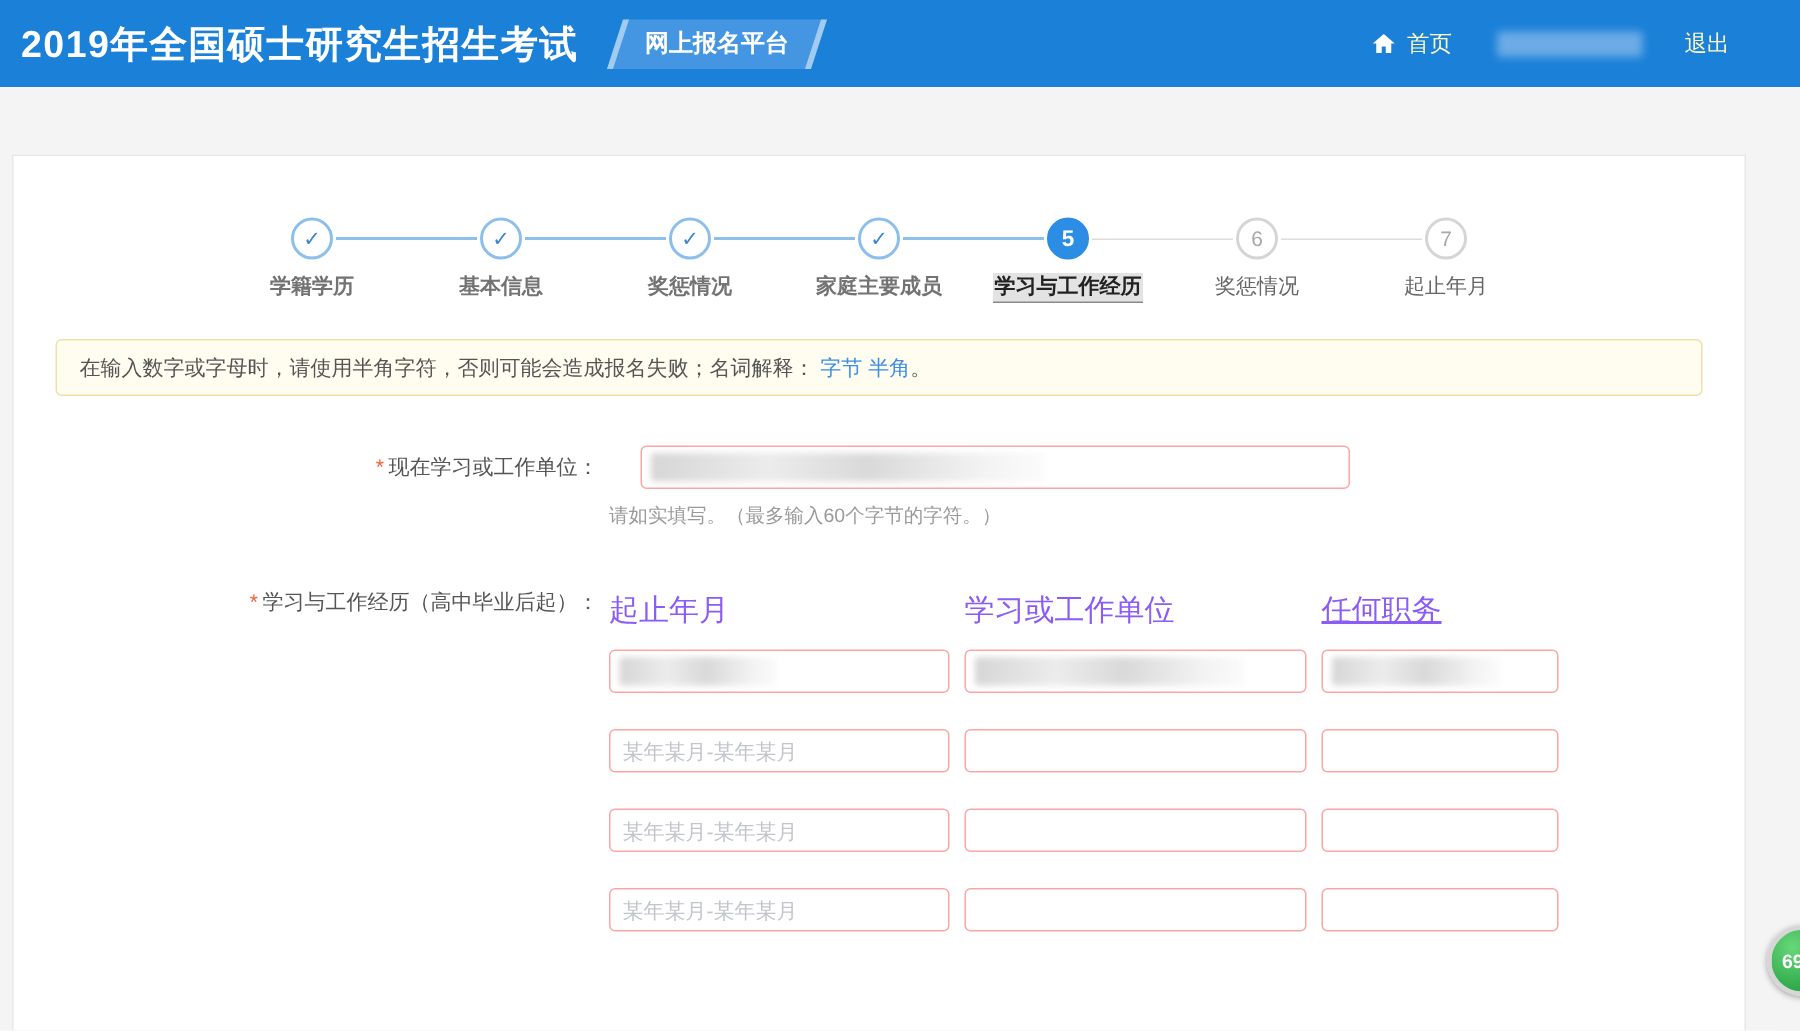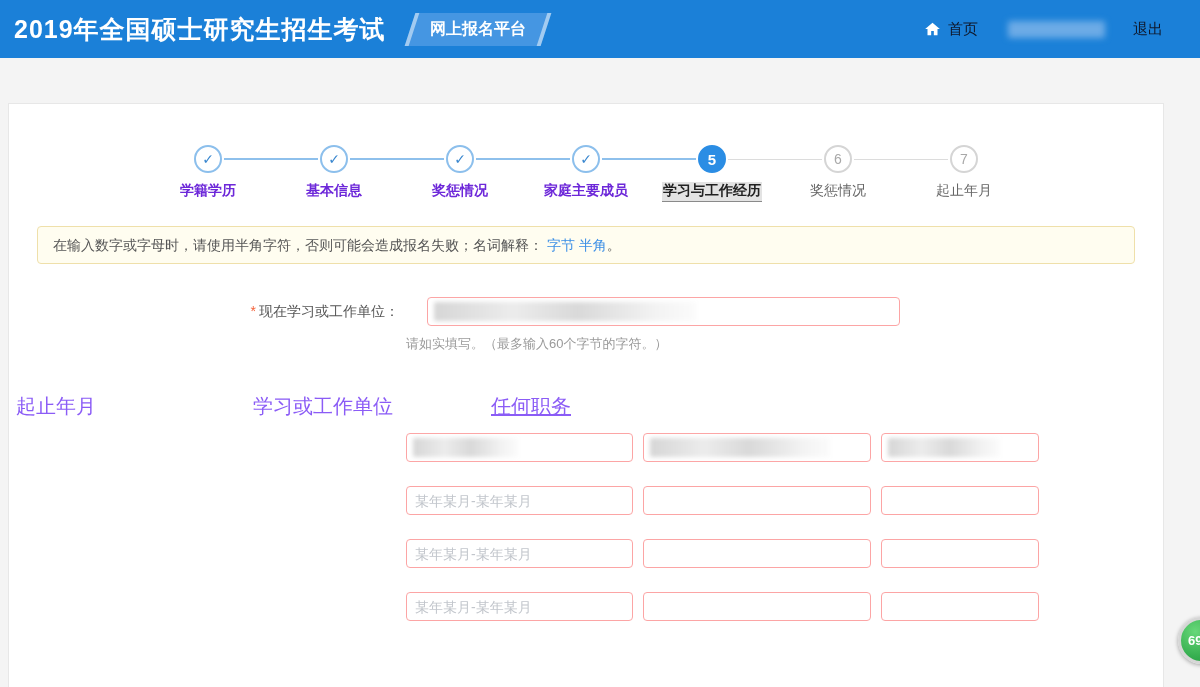--- a/index.html
+++ b/index.html
@@ -26,23 +26,23 @@
     border-left:4px solid rgba(255,255,255,.5);
     border-right:4px solid rgba(255,255,255,.5);
     transform:skewX(-18deg);
     padding:6px 16px;
   }
   .badge span {
     display:inline-block; transform:skewX(18deg);
     color:#fff; font-size:16px; font-weight:bold; white-space:nowrap;
   }
   .header-right {
-    margin-left:auto; margin-right:37px;
+    margin-left:auto; margin-right:47px;
     display:flex; align-items:center;
-    color:#0f172a; font-size:15px;
+    color:#fef9c3; font-size:15px;
   }
   .home-link { display:flex; align-items:center; cursor:pointer; }
   .home-icon { width:17px; height:16px; margin-right:7px; display:inline-block; }
   .redacted-user {
     width:97px; height:17px; border-radius:2px;
     background:#6cabe6; filter:blur(3px);
     margin:0 28px 0 30px;
   }
   .logout-link { cursor:pointer; white-space:nowrap; }
 
@@ -72,21 +72,21 @@
   }
   .step.upcoming:not(:first-child)::before { background:#dcdcdc; height:1px; top:14px; }
   .step-circle {
     width:28px; height:28px; border-radius:50%;
     display:flex; align-items:center; justify-content:center;
     background:#fff; z-index:1;
   }
   .step.done .step-circle { border:2px solid #8cbfec; color:#3a87cf; font-size:14px; font-weight:bold; }
   .step.current .step-circle { background:#2b8de4; border:2px solid #2b8de4; color:#fff; font-size:15px; font-weight:bold; }
   .step.upcoming .step-circle { border:2px solid #d5d5d5; color:#a8a8a8; font-size:14px; }
-  .step-label { margin-top:9px; font-size:14px; color:#6d28d9; font-weight:bold; white-space:nowrap; }
+  .step-label { margin-top:9px; font-size:14px; color:#737373; font-weight:bold; white-space:nowrap; }
   .step.upcoming .step-label { color:#666; font-weight:normal; }
   .step.current .step-label {
     background:#e3e3e3; border-bottom:1px solid #8a8a8a;
     color:#222; padding:0 1px 1px 1px;
   }
 
   
   .notice {
     margin:24px 28px 0 28px;
     background:#fffdf0; border:1px solid #efe0aa; border-radius:4px;
@@ -223,20 +223,23 @@
       </div>
       <div class="unit-cell">
         <input class="txt" type="text" style="">
         <div class="blob blob-unit"></div>
       </div>
     </div>
     <div class="helper">请如实填写。（最多输入60个字节的字符。）</div>
 
     <div class="exp-section">
       <div class="exp-header">
+        <div class="label-col">
+          <span class="req">*</span><span>学习与工作经历（高中毕业后起）：</span>
+        </div>
         <div class="col-heads">
           <div class="col-head-1">起止年月</div>
           <div class="col-head-2">学习或工作单位</div>
           <div class="col-head-3">任何职务</div>
         </div>
       </div>
       <div class="exp-rows" id="exp-rows">
           <div class="exp-row">
             <div class="exp-cell c1"><input class="txt" type="text" style=""><div class="blob blob-p"></div></div>
             <div class="exp-cell c2"><input class="txt" type="text" style=""><div class="blob blob-u"></div></div>

